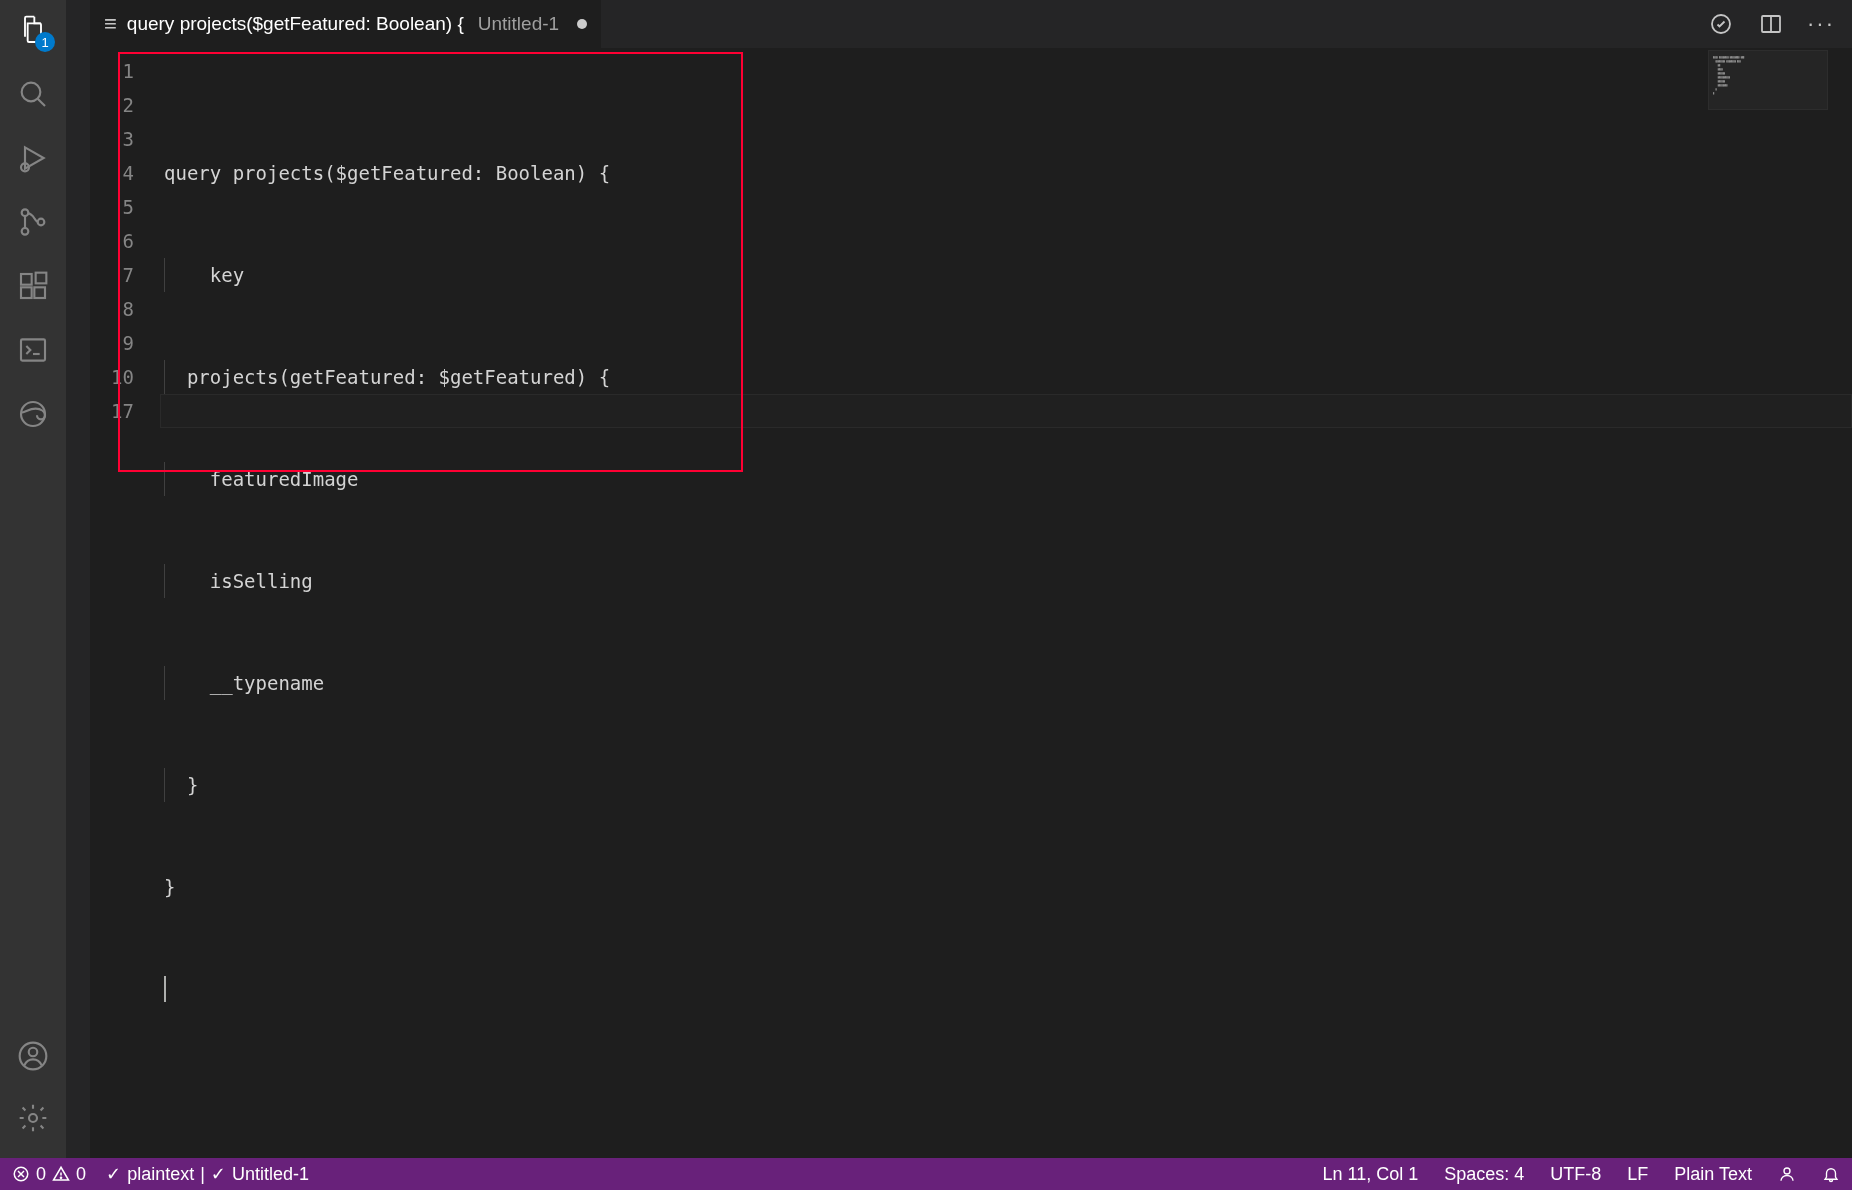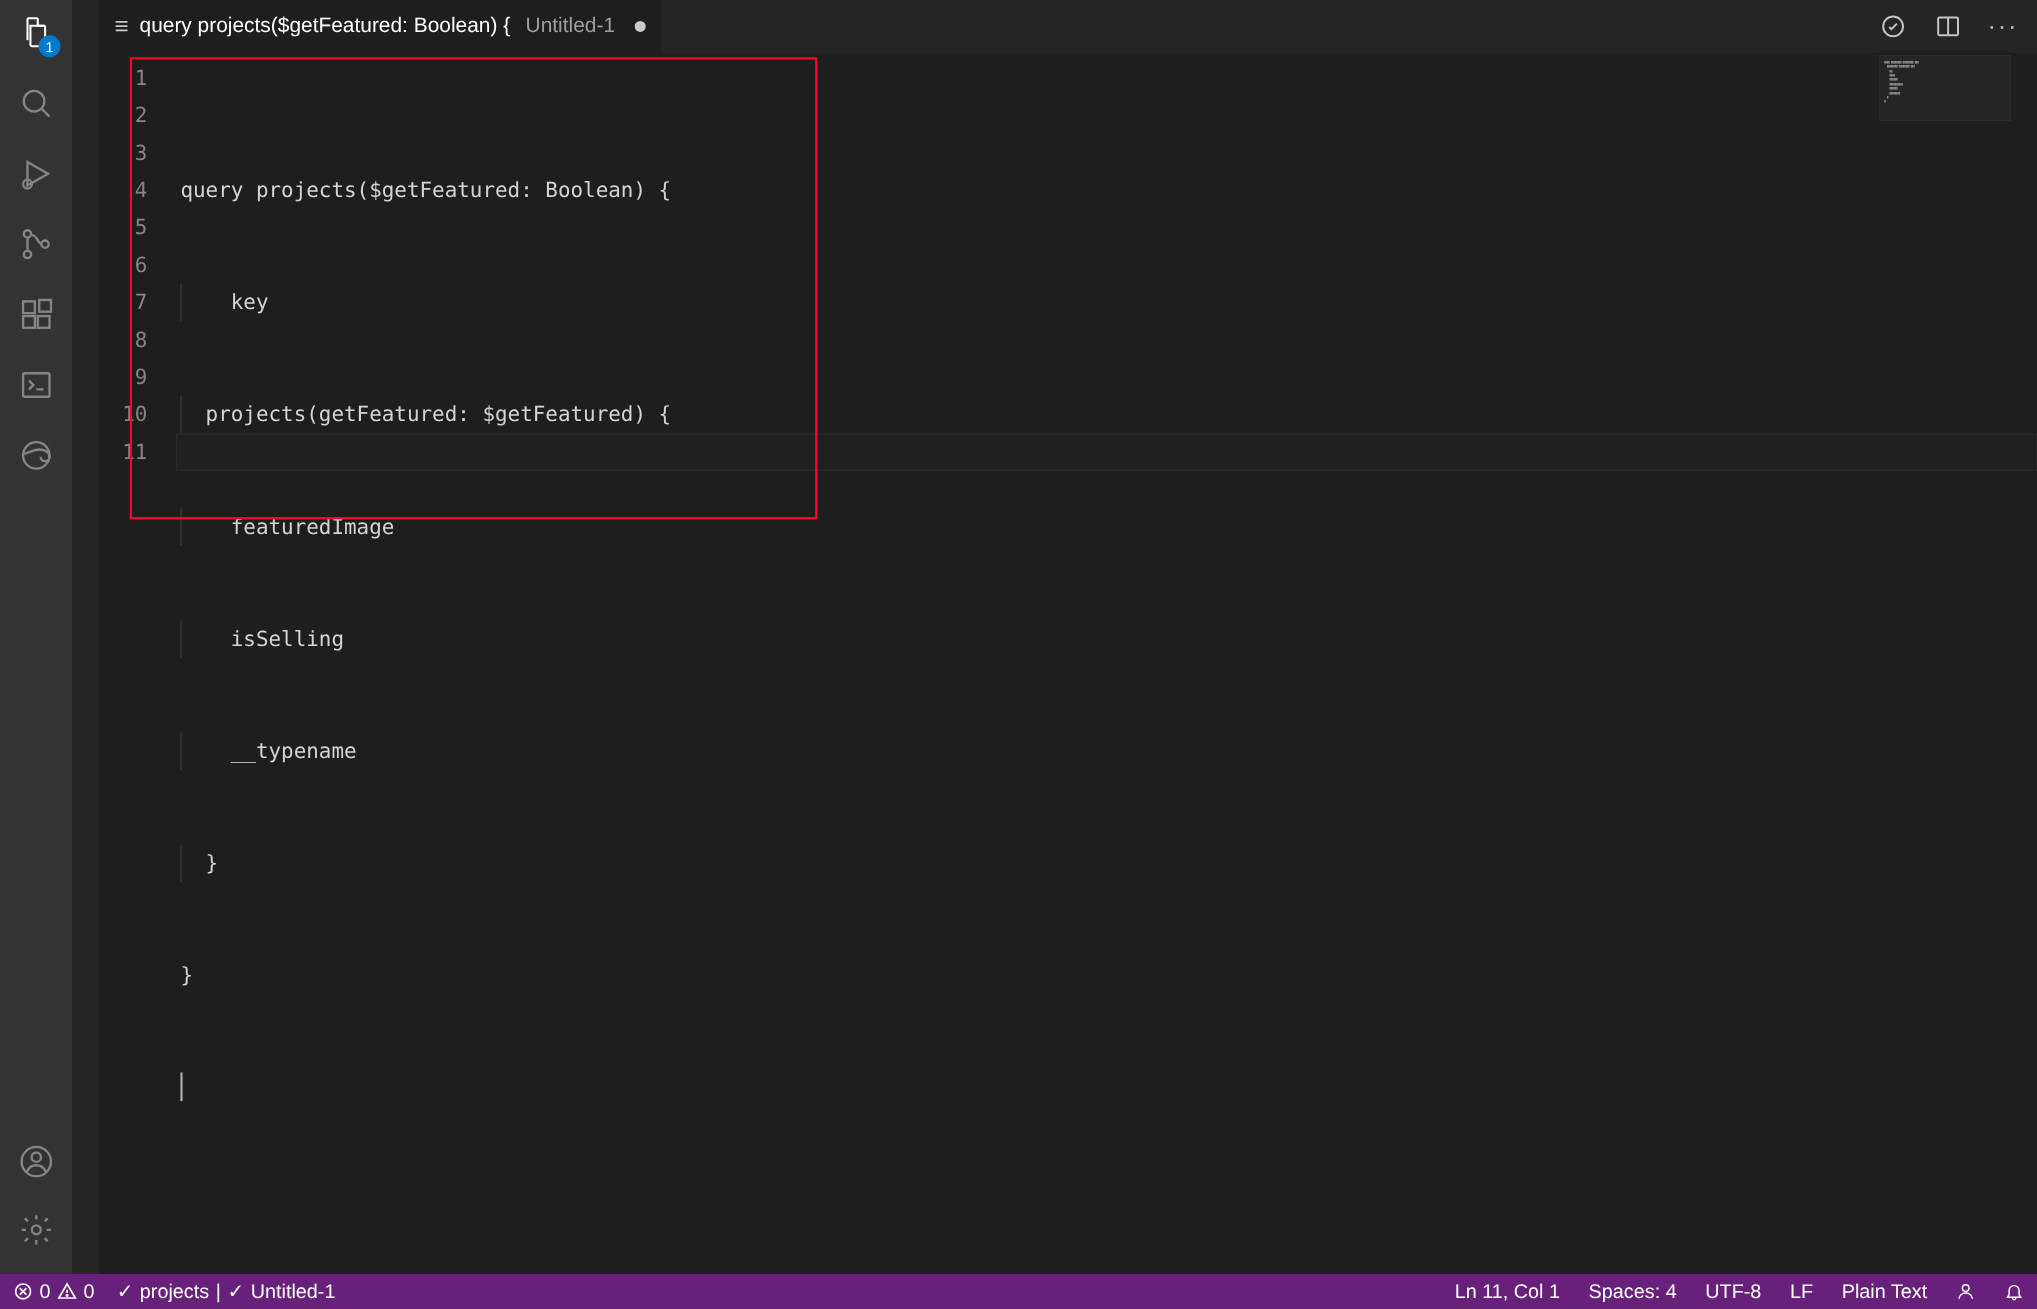--- a/index.html
+++ b/index.html
@@ -299,21 +299,21 @@
         <div>1</div>
         <div>2</div>
         <div>3</div>
         <div>4</div>
         <div>5</div>
         <div>6</div>
         <div>7</div>
         <div>8</div>
         <div>9</div>
         <div>10</div>
-        <div>11</div>
+        <div>17</div>
       </div>
       <div class="code-area">
         <div class="current-line-hl" style="top:346px;"></div>
         <div class="code-line">query projects($getFeatured: Boolean) {</div>
         <div class="code-line"><span class="indent-guide"></span><span>    key</span></div>
         <div class="code-line"><span class="indent-guide"></span><span>  projects(getFeatured: $getFeatured) {</span></div>
         <div class="code-line"><span class="indent-guide"></span><span>    featuredImage</span></div>
         <div class="code-line"><span class="indent-guide"></span><span>    isSelling</span></div>
         <div class="code-line"><span class="indent-guide"></span><span>    __typename</span></div>
         <div class="code-line"><span class="indent-guide"></span><span>  }</span></div>
@@ -351,21 +351,21 @@
       <span>0</span>
       <svg viewBox="0 0 24 24" fill="none" stroke="currentColor" stroke-width="2">
           <path d="M12 3 L22 20 H2 Z"></path>
           <line x1="12" y1="10" x2="12" y2="14"></line>
           <circle cx="12" cy="17" r="0.8" fill="currentColor"></circle>
         </svg>
       <span>0</span>
     </div>
     <div class="status-item">
       <span class="check">✓</span>
-      <span>projects</span>
+      <span>plaintext</span>
       <span>|</span>
       <span class="check">✓</span>
       <span>Untitled-1</span>
     </div>
   </div>
   <div class="status-right">
     <div class="status-item">
         <span>Ln 11, Col 1</span>
       </div>
     <div class="status-item">

